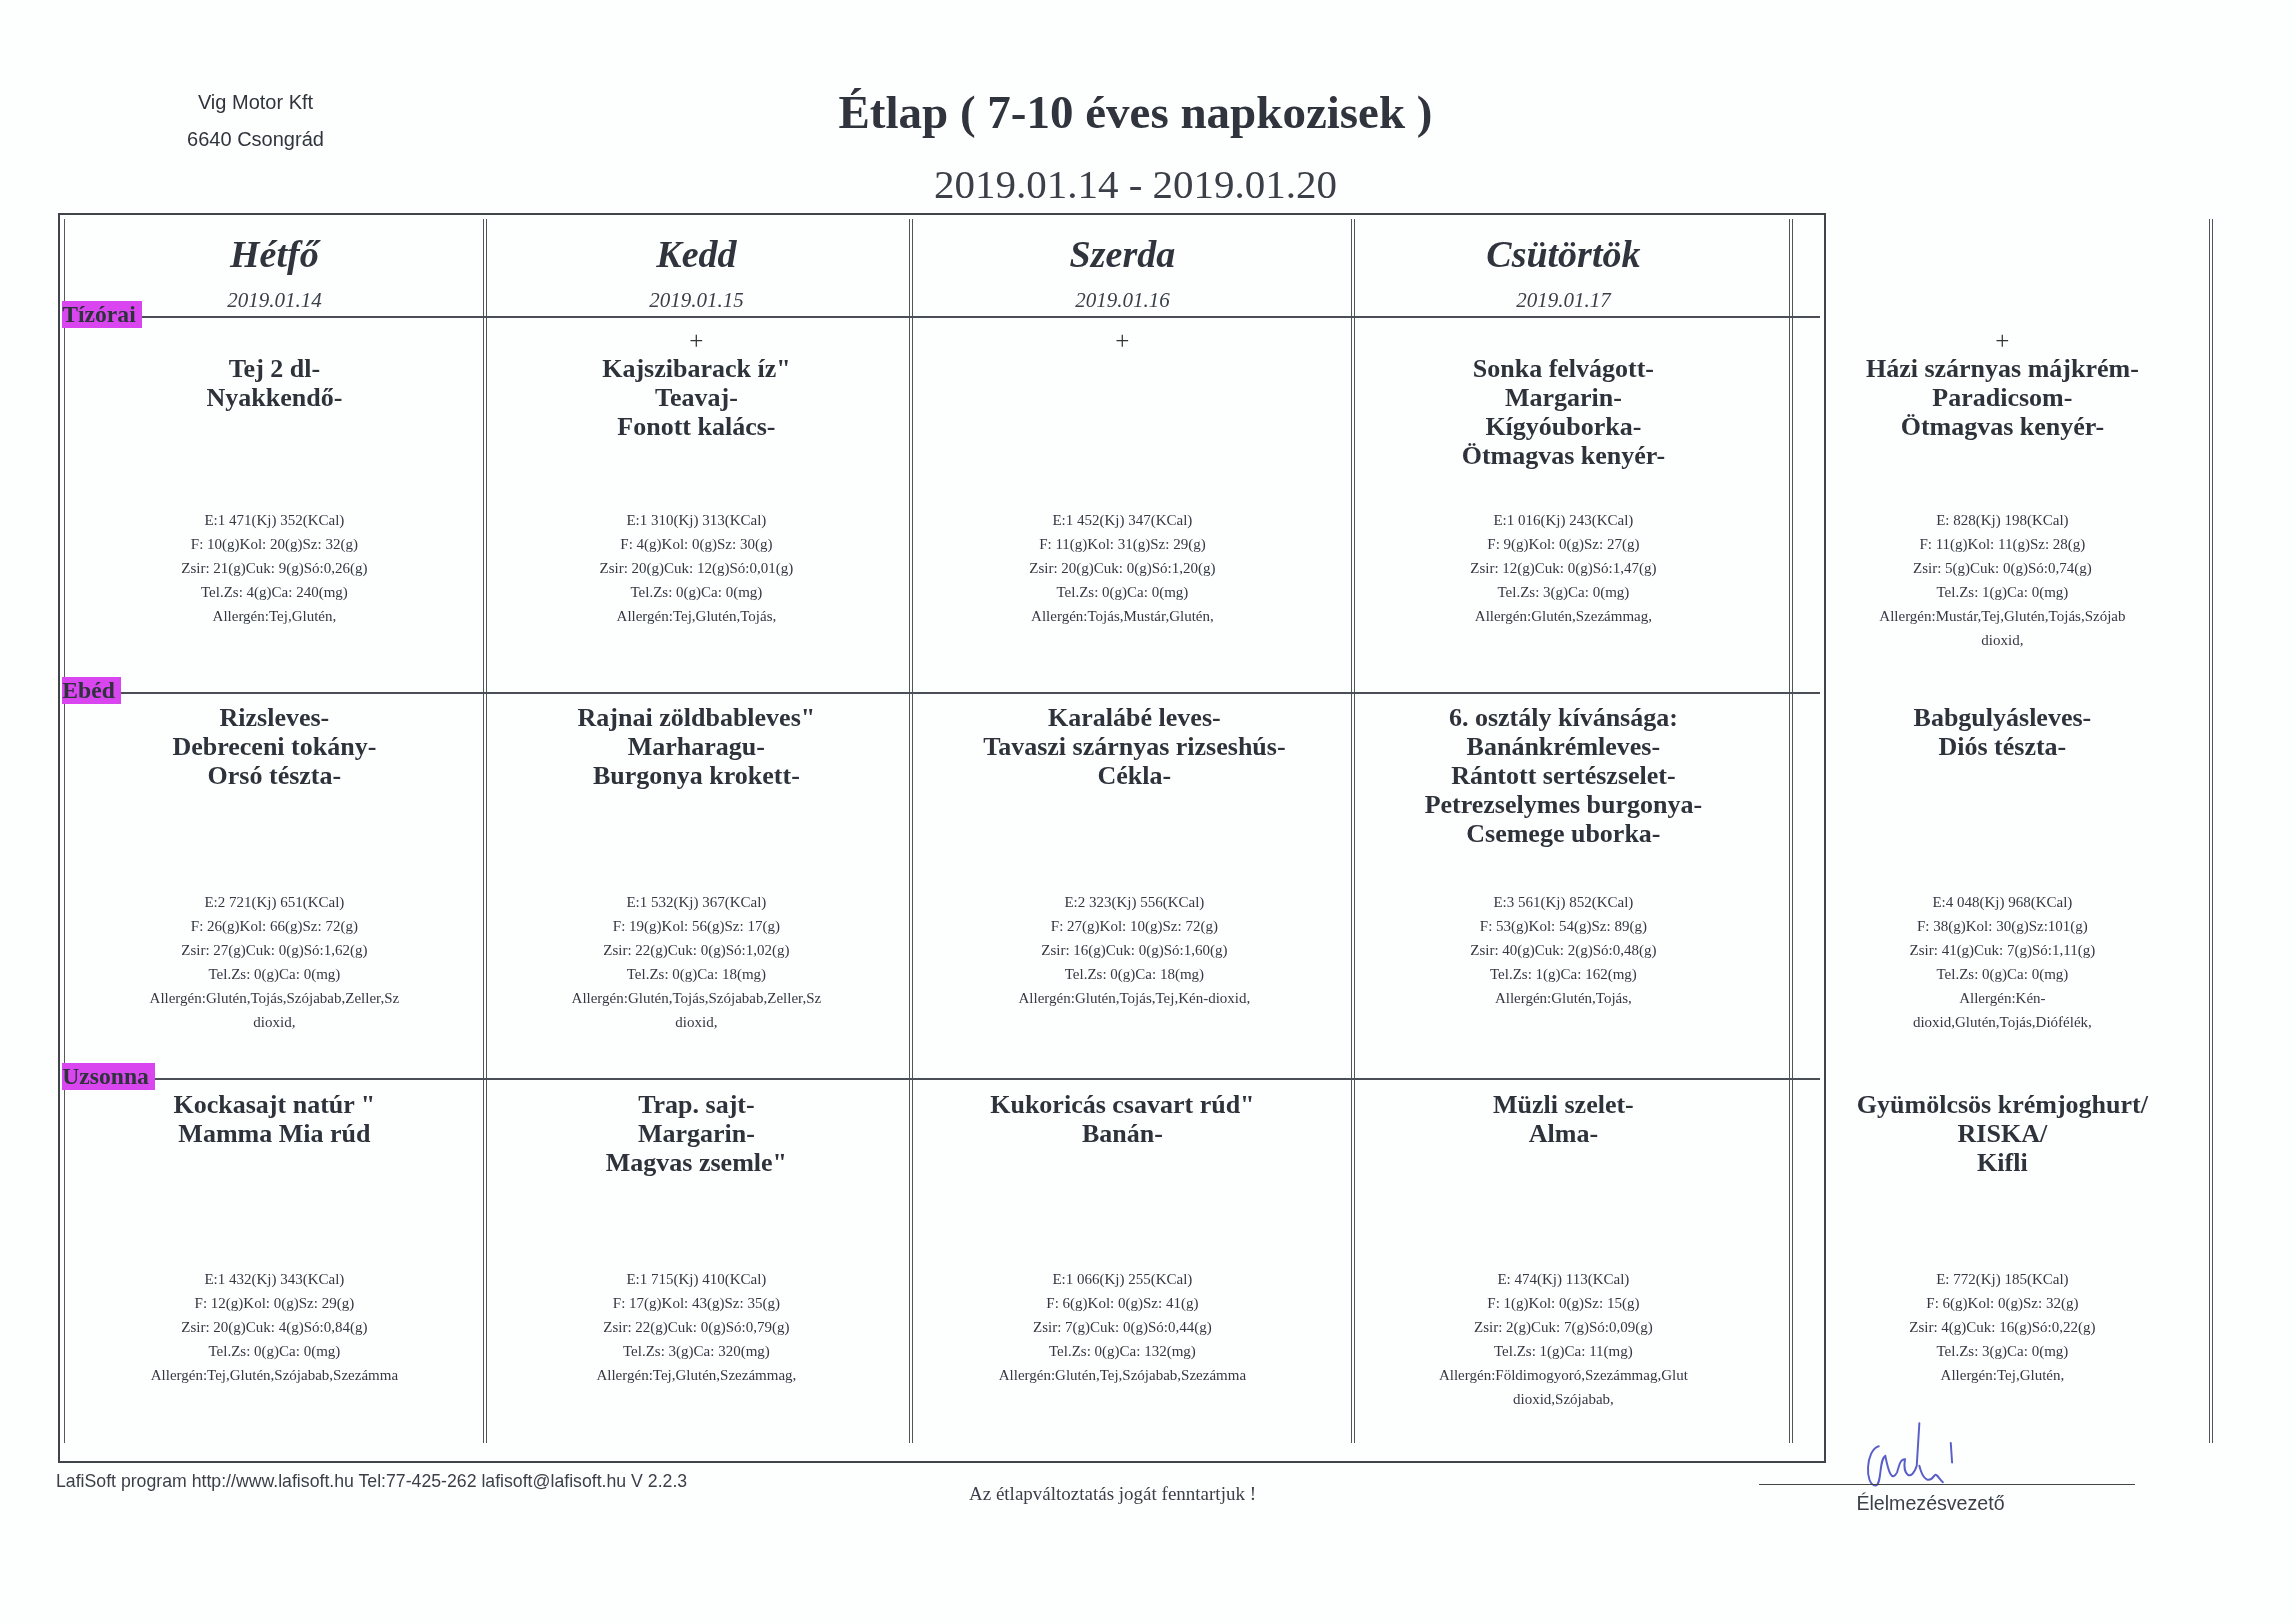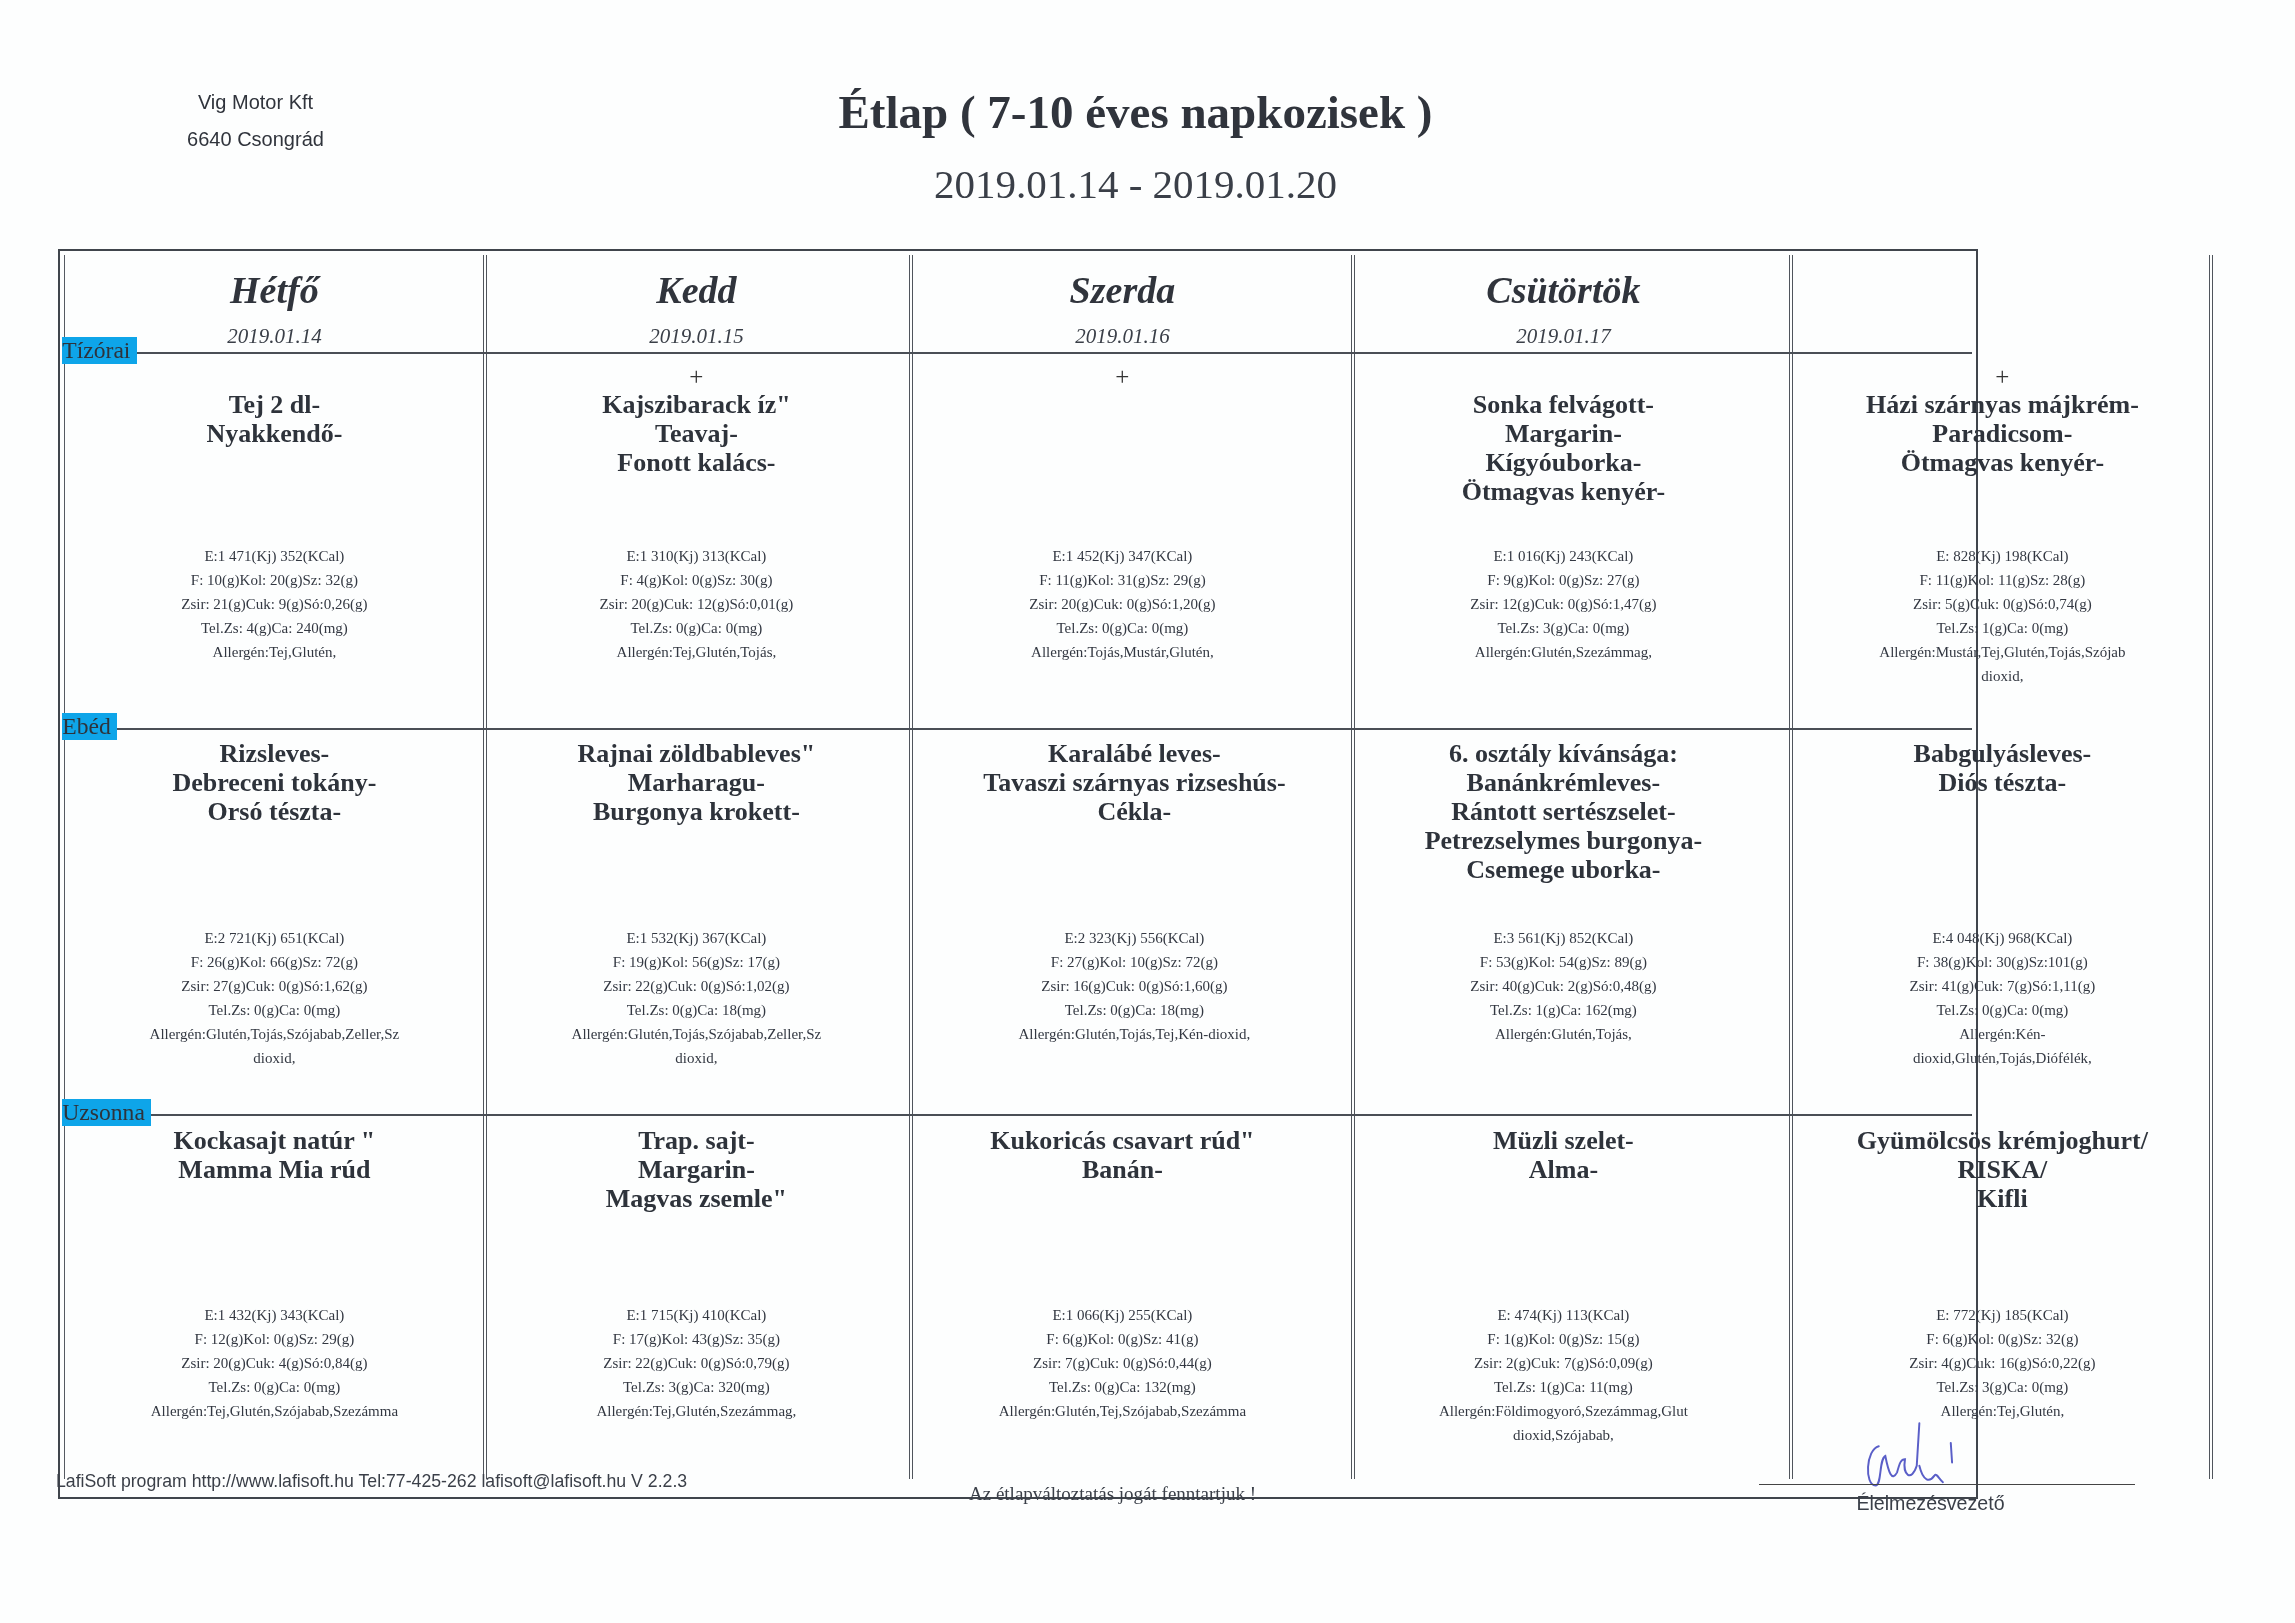--- a/index.html
+++ b/index.html
@@ -8,33 +8,33 @@
     background: #fdfefe; color: #2a2f3a;
     font-family: "Liberation Serif", "DejaVu Serif", serif;
   }
   .company { position: absolute; left: 131px; top: 84px; width: 249px; text-align: center;
     font-family: "Liberation Sans", "DejaVu Sans", sans-serif; font-weight: normal; font-size: 20px; color: #30343c; line-height: 37px; }
   .title { position: absolute; left: 772px; top: 85px; width: 727px; text-align: center;
     font-weight: bold; font-size: 47px; color: #30343c; }
   .date-range { position: absolute; left: 772px; top: 160px; width: 727px; text-align: center;
     font-size: 41px; color: #3a3f48; }
 
-  .grid { position: absolute; left: 58px; top: 213px; width: 1920px; height: 1250px;
-    border: 2px solid #40454c; box-sizing: border-box; margin-top: 36px; }
+  .grid { position: absolute; left: 58px; top: 213px; width: 1768px; height: 1250px;
+    border: 2px solid #40454c; box-sizing: border-box; }
   .grid-inner { position: absolute; left: 3.9px; top: 3.9px; right: 3.9px; bottom: 18.3px;
     border-left: 1.3px solid #555a62; }
   .col-line { position: absolute; top: 0; bottom: 0; width: 3.9px; border-left: 1.3px solid #50555c; border-right: 1.3px solid #50555c; box-sizing: border-box; }
   .row-line { position: absolute; left: 0; right: 0; height: 0; border-top: 2px solid #4a4f56; }
 
   .day-head { position: absolute; top: 0; height: 97px; text-align: center; }
   .day-name { display: block; margin-top: 13px; font-style: italic; font-weight: bold; font-size: 38px; color: #30343c; }
   .day-date { display: block; margin-top: 11.8px; font-style: italic; font-size: 21px; color: #3a3f48; }
 
-  .meal-label { position: absolute; left: -2.6px; background: #0ea5e9; padding-right: 6.5px;
-    font-weight: normal; font-size: 23.6px; color: #2e333b; }
+  .meal-label { position: absolute; left: -2.6px; background: #d946ef; padding-right: 6.5px;
+    font-weight: bold; font-size: 23.6px; color: #2e333b; }
 
   .cell { position: absolute; text-align: center; }
   .cell .plus { display: block; font-size: 25px; line-height: 26px; color: #333; }
   .cell .dishes { display: block; font-weight: bold; font-size: 26px; line-height: 29px; color: #2e333b; }
   .cell .nutri { position: absolute; left: 0; right: 0; text-align: center; font-size: 15px; line-height: 24px; color: #333842; }
 
   .footer-left { position: absolute; left: 56px; top: 1471px; font-family: "Liberation Sans", "DejaVu Sans", sans-serif; font-size: 17.7px; color: #3a3f48; }
   .footer-mid { position: absolute; left: 969px; top: 1483px; font-size: 19px; color: #3a3f48; }
   .sign-line { position: absolute; left: 1759px; top: 1484px; width: 376px; border-top: 1.3px solid #444; }
   .sign-label { position: absolute; left: 1793px; top: 1492px; width: 275px; text-align: center;

